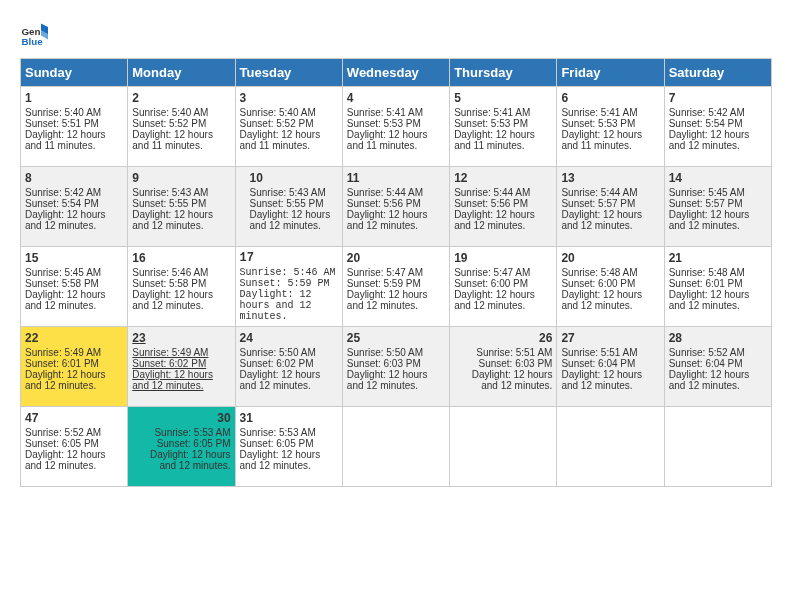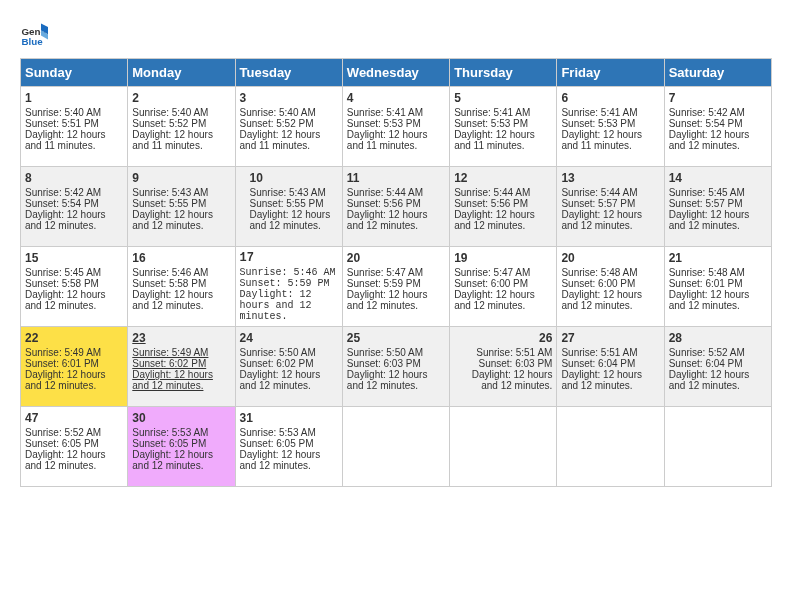--- a/index.html
+++ b/index.html
@@ -138,21 +138,21 @@
         <td style="background: #fde047;"><span class="day-num">22</span><span>Sunrise: 5:49 AM</span><br><span>Sunset: 6:01 PM</span><br><span>Daylight: 12 hours and 12 minutes.</span></td>
         <td style="background: rgb(240, 240, 240); text-decoration: underline;"><span class="day-num">23</span><span>Sunrise: 5:49 AM</span><br><span>Sunset: 6:02 PM</span><br><span>Daylight: 12 hours and 12 minutes.</span></td>
         <td style="background: rgb(240, 240, 240);"><span class="day-num">24</span><span>Sunrise: 5:50 AM</span><br><span>Sunset: 6:02 PM</span><br><span>Daylight: 12 hours and 12 minutes.</span></td>
         <td style="background: rgb(240, 240, 240); margin-top: 42px;"><span class="day-num">25</span><span>Sunrise: 5:50 AM</span><br><span>Sunset: 6:03 PM</span><br><span>Daylight: 12 hours and 12 minutes.</span></td>
         <td style="background: rgb(240, 240, 240); text-align: right;"><span class="day-num">26</span><span>Sunrise: 5:51 AM</span><br><span>Sunset: 6:03 PM</span><br><span>Daylight: 12 hours and 12 minutes.</span></td>
         <td style="background: rgb(240, 240, 240);"><span class="day-num">27</span><span>Sunrise: 5:51 AM</span><br><span>Sunset: 6:04 PM</span><br><span>Daylight: 12 hours and 12 minutes.</span></td>
         <td style="background: rgb(240, 240, 240);"><span class="day-num">28</span><span>Sunrise: 5:52 AM</span><br><span>Sunset: 6:04 PM</span><br><span>Daylight: 12 hours and 12 minutes.</span></td>
       </tr>
       <tr>
         <td style="background: rgb(255, 255, 255);"><span class="day-num">47</span><span>Sunrise: 5:52 AM</span><br><span>Sunset: 6:05 PM</span><br><span>Daylight: 12 hours and 12 minutes.</span></td>
-        <td style="background: #f0abfc;"><span class="day-num">30</span><span>Sunrise: 5:53 AM</span><br><span>Sunset: 6:05 PM</span><br><span>Daylight: 12 hours and 12 minutes.</span></td>
+        <td style="background: #14b8a6; text-align: right;"><span class="day-num">30</span><span>Sunrise: 5:53 AM</span><br><span>Sunset: 6:05 PM</span><br><span>Daylight: 12 hours and 12 minutes.</span></td>
         <td style="background: rgb(255, 255, 255);"><span class="day-num">31</span><span>Sunrise: 5:53 AM</span><br><span>Sunset: 6:05 PM</span><br><span>Daylight: 12 hours and 12 minutes.</span></td>
         <td class="empty-cell" style="background: rgb(255, 255, 255);"></td>
         <td class="empty-cell" style="background: rgb(255, 255, 255);"></td>
         <td class="empty-cell" style="background: rgb(255, 255, 255);"></td>
         <td class="empty-cell" style="background: rgb(255, 255, 255);"></td>
       </tr>
     </tbody>
 </table>
 
 </body></html>

